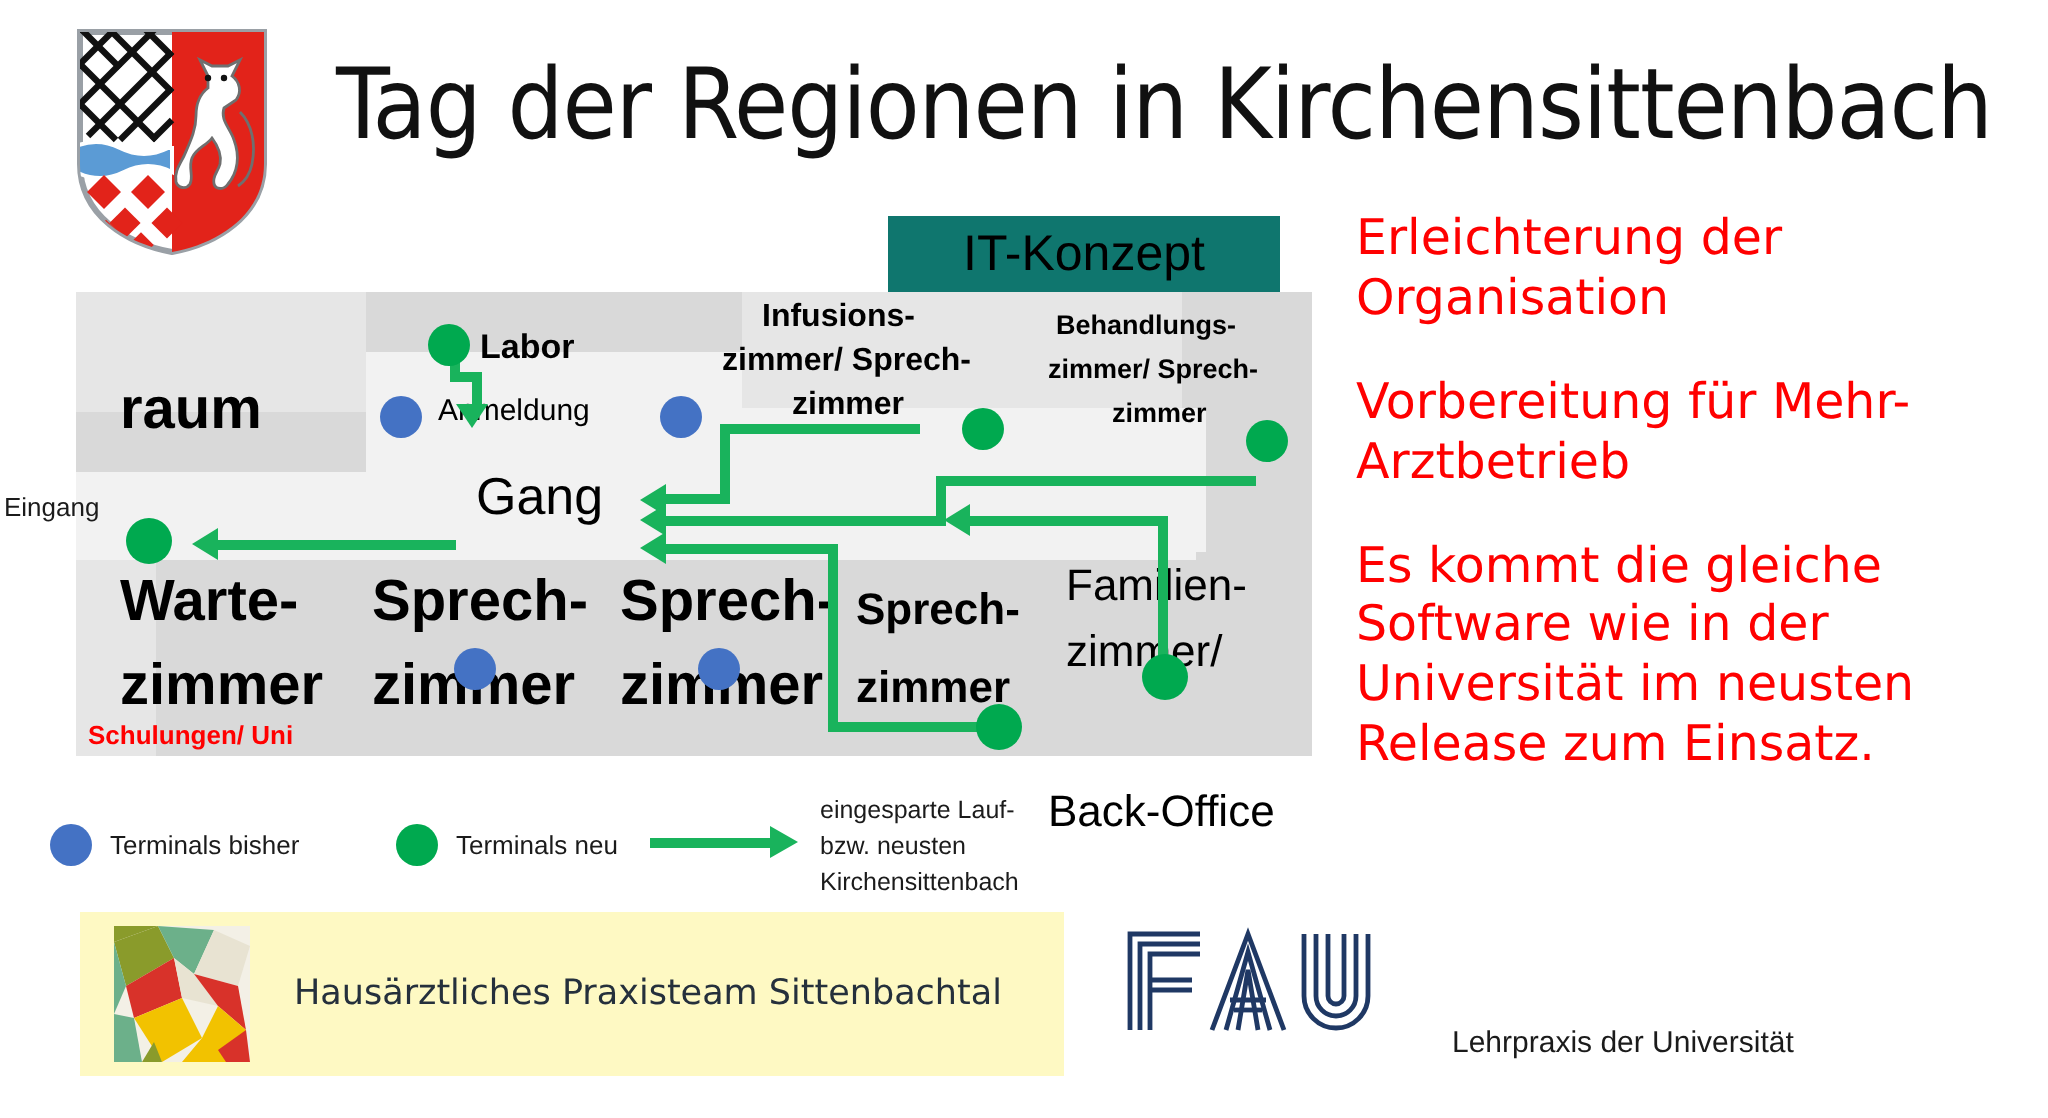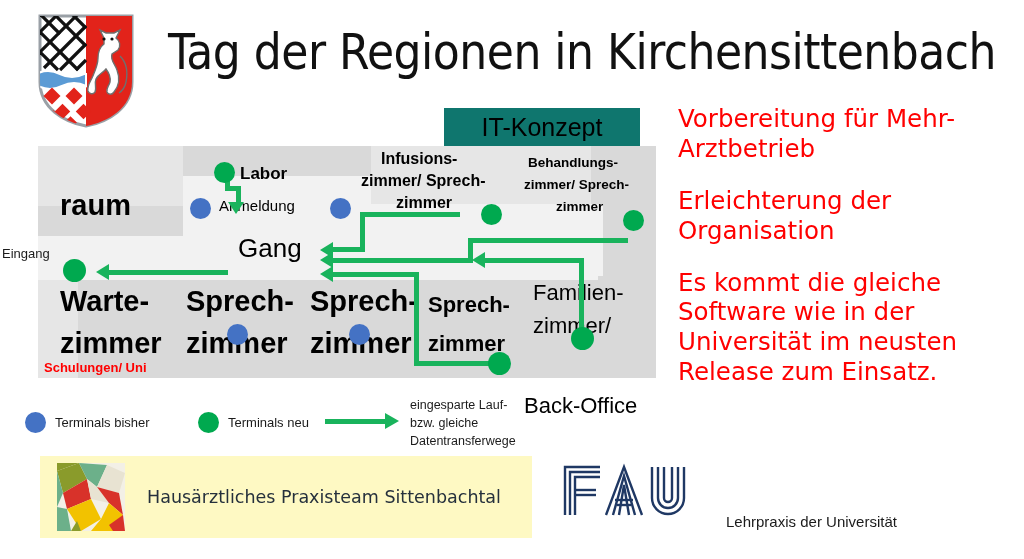--- a/index.html
+++ b/index.html
@@ -233,27 +233,27 @@
   </div>
   <div class="legend-item" style="left:178px;top:12px;">
     <span class="dot green" style="position:relative;width:21px;height:21px;"></span>
     <span class="legend-text">Terminals neu</span>
   </div>
 </div>
 <div class="abs" id="legend-arrow-line"></div>
 <div class="abs" id="legend-arrow-head"></div>
 <div class="abs" id="legend-caption">
   <div>eingesparte Lauf-</div>
-  <div>bzw. gleiche</div>
-  <div>Datentransferwege</div>
+  <div>bzw. neusten</div>
+  <div>Kirchensittenbach</div>
 </div>
 
 <div class="abs" id="red-notes">
+  <div class="red-note">Erleichterung der Organisation</div>
   <div class="red-note">Vorbereitung für Mehr-Arztbetrieb</div>
-  <div class="red-note">Erleichterung der Organisation</div>
   <div class="red-note">Es kommt die gleiche Software wie in der Universität im neusten Release zum Einsatz.</div>
 </div>
 
 <div class="abs" id="praxis-banner">
   <svg id="praxis-logo" viewBox="0 0 68 68">
     <rect x="0" y="0" width="68" height="68" fill="#f3f0e6"></rect>
     <polygon points="0,8 22,0 30,16 6,30" fill="#8a9b2b"></polygon>
     <polygon points="22,0 50,2 40,24 30,16" fill="#6cb08a"></polygon>
     <polygon points="50,2 68,10 62,30 40,24" fill="#e8e3d2"></polygon>
     <polygon points="6,30 30,16 34,36 10,46" fill="#d8322a"></polygon>

